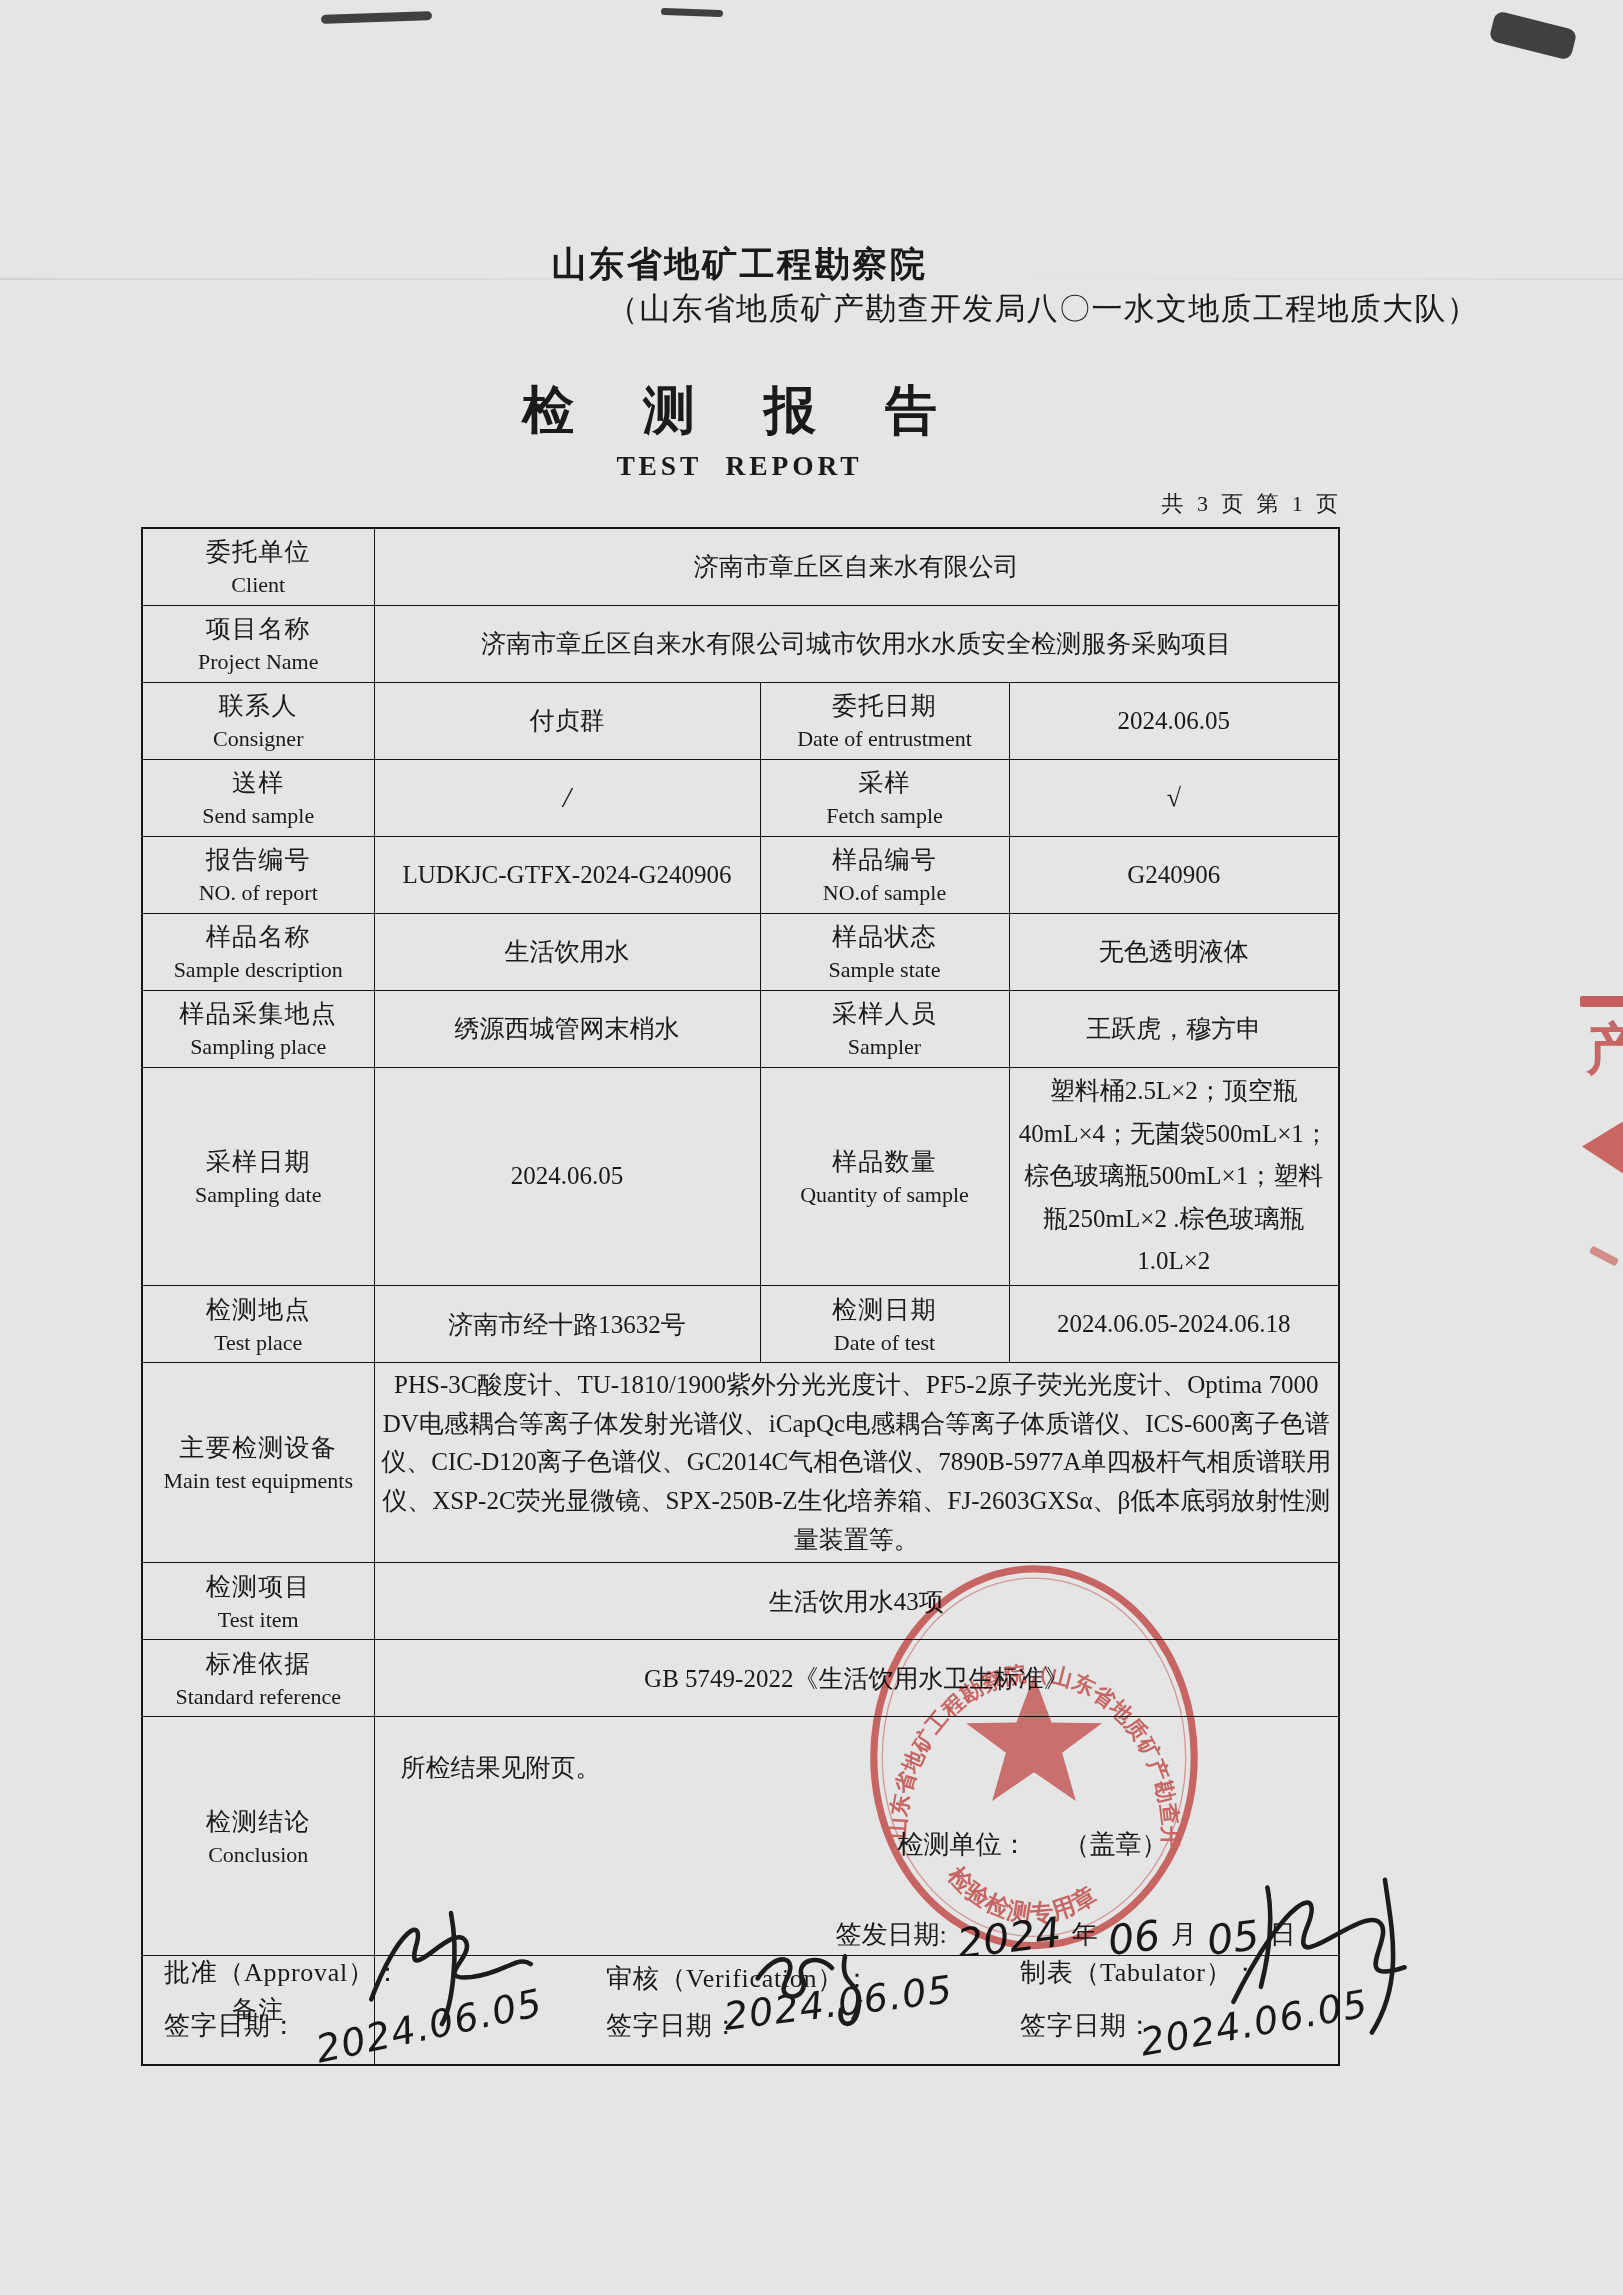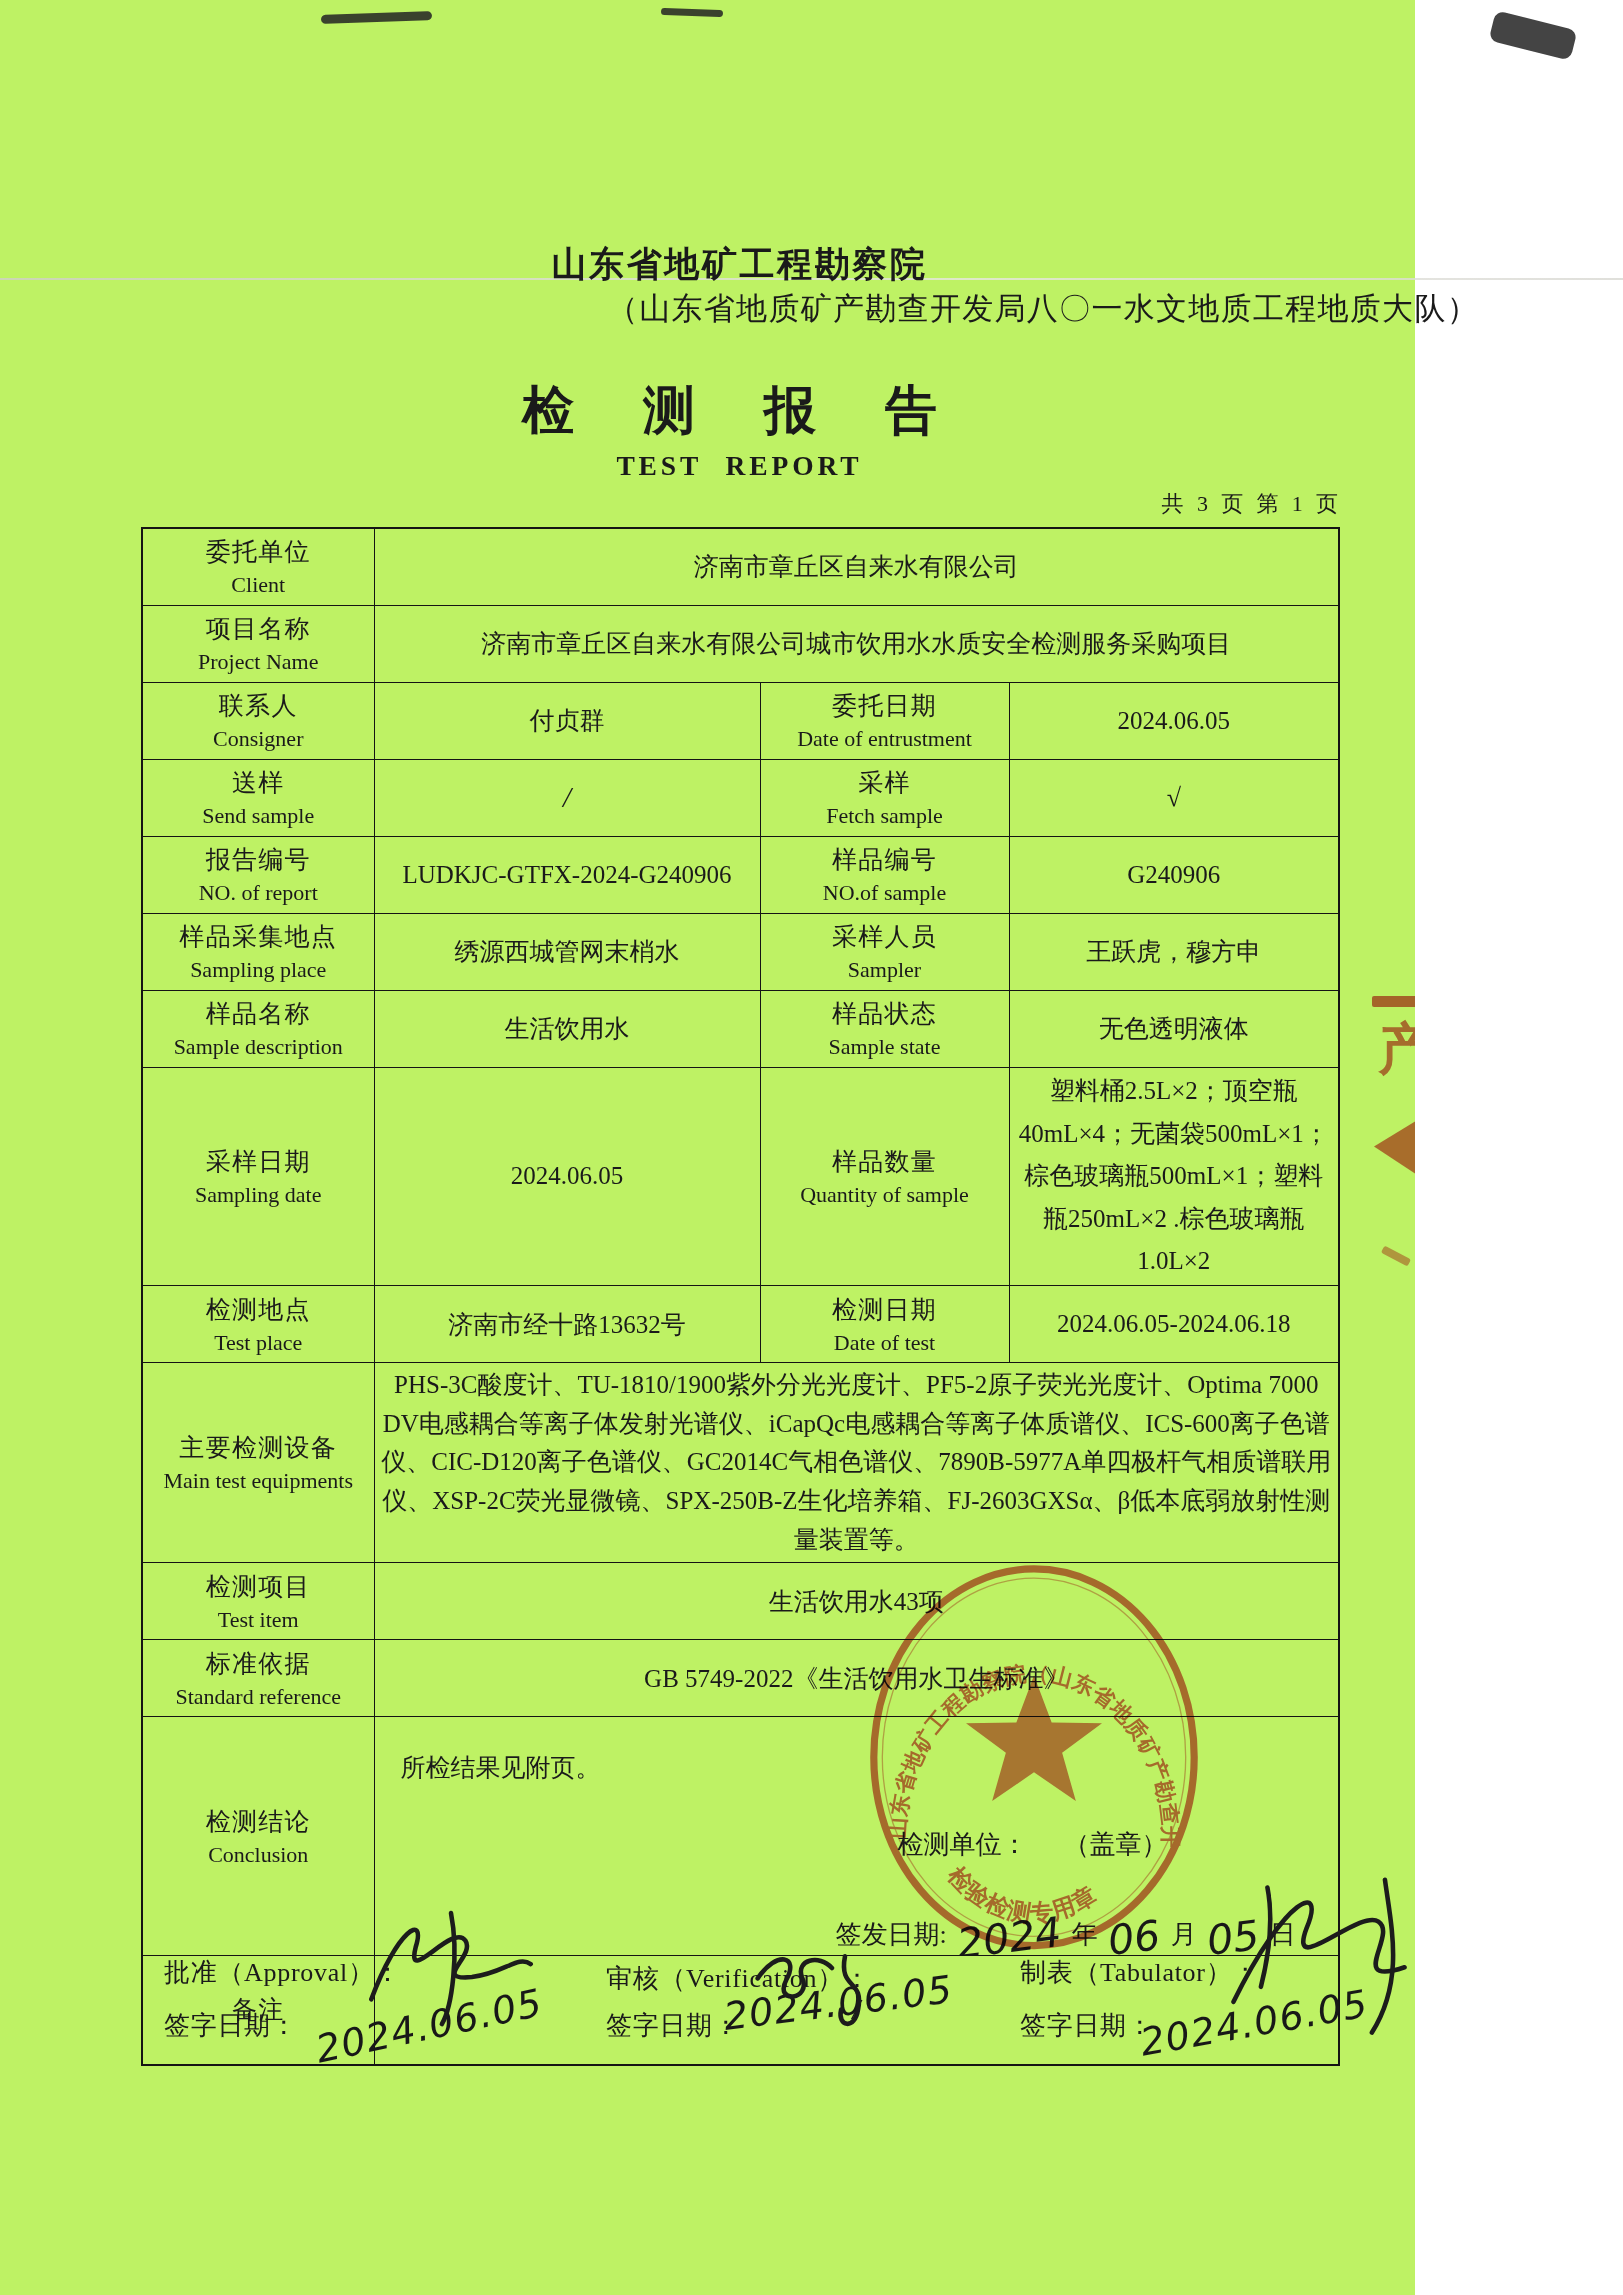--- a/index.html
+++ b/index.html
@@ -1,18 +1,18 @@
 <!DOCTYPE html>
 <html style="font-size:10.5px"><head>
 <meta charset="utf-8">
 <style>
   html,body{margin:0;padding:0;background:#ffffff;}
   body{width:1623px;height:2295px;position:relative;overflow:hidden;
        font-family:"Liberation Serif","DejaVu Serif",serif;color:#1a1a1a;}
-  .page{position:absolute;left:0;top:0;width:1415px;height:2295px;background:#bef264;}
+  .page{position:absolute;left:0;top:0;width:1623px;height:2295px;background:#e5e5e5;}
 
   
   .blob{position:absolute;background:#232323;border-radius:5.2px;opacity:.85;}
   .fold-line{position:absolute;left:0;top:278px;width:1623px;height:2px;
              background:linear-gradient(to right,#cfcfc9,#e7e7e1 60%,#d8d8d2);opacity:.8;}
 
   
   .header{position:absolute;left:0;top:0;width:1479px;text-align:center;}
   .org-name{position:absolute;left:0;top:241px;width:100%;font-size:35px;font-weight:bold;letter-spacing:2.6px;}
   .org-subname{position:absolute;left:0;top:288px;width:100%;font-size:31px;font-weight:normal;letter-spacing:1.3px;text-align:right;}
@@ -145,42 +145,42 @@
       <td>LUDKJC-GTFX-2024-G240906</td>
       <td class="lbl">
         <div class="zh">样品编号</div>
         <div class="en">NO.of sample</div>
       </td>
       <td>G240906</td>
     </tr>
 
     <tr class="h-std">
       <td class="lbl">
+        <div class="zh">样品名称</div>
+        <div class="en">Sample description</div>
+      </td>
+      <td>生活饮用水</td>
+      <td class="lbl">
+        <div class="zh">样品状态</div>
+        <div class="en">Sample state</div>
+      </td>
+      <td>无色透明液体</td>
+    </tr>
+
+    <tr class="h-std">
+      <td class="lbl">
         <div class="zh">样品采集地点</div>
         <div class="en">Sampling place</div>
       </td>
       <td>绣源西城管网末梢水</td>
       <td class="lbl">
         <div class="zh">采样人员</div>
         <div class="en">Sampler</div>
       </td>
       <td>王跃虎，穆方申</td>
-    </tr>
-
-    <tr class="h-std">
-      <td class="lbl">
-        <div class="zh">样品名称</div>
-        <div class="en">Sample description</div>
-      </td>
-      <td>生活饮用水</td>
-      <td class="lbl">
-        <div class="zh">样品状态</div>
-        <div class="en">Sample state</div>
-      </td>
-      <td>无色透明液体</td>
     </tr>
 
     <tr class="h-std">
       <td class="lbl">
         <div class="zh">采样日期</div>
         <div class="en">Sampling date</div>
       </td>
       <td>2024.06.05</td>
       <td class="lbl">
         <div class="zh">样品数量</div>

